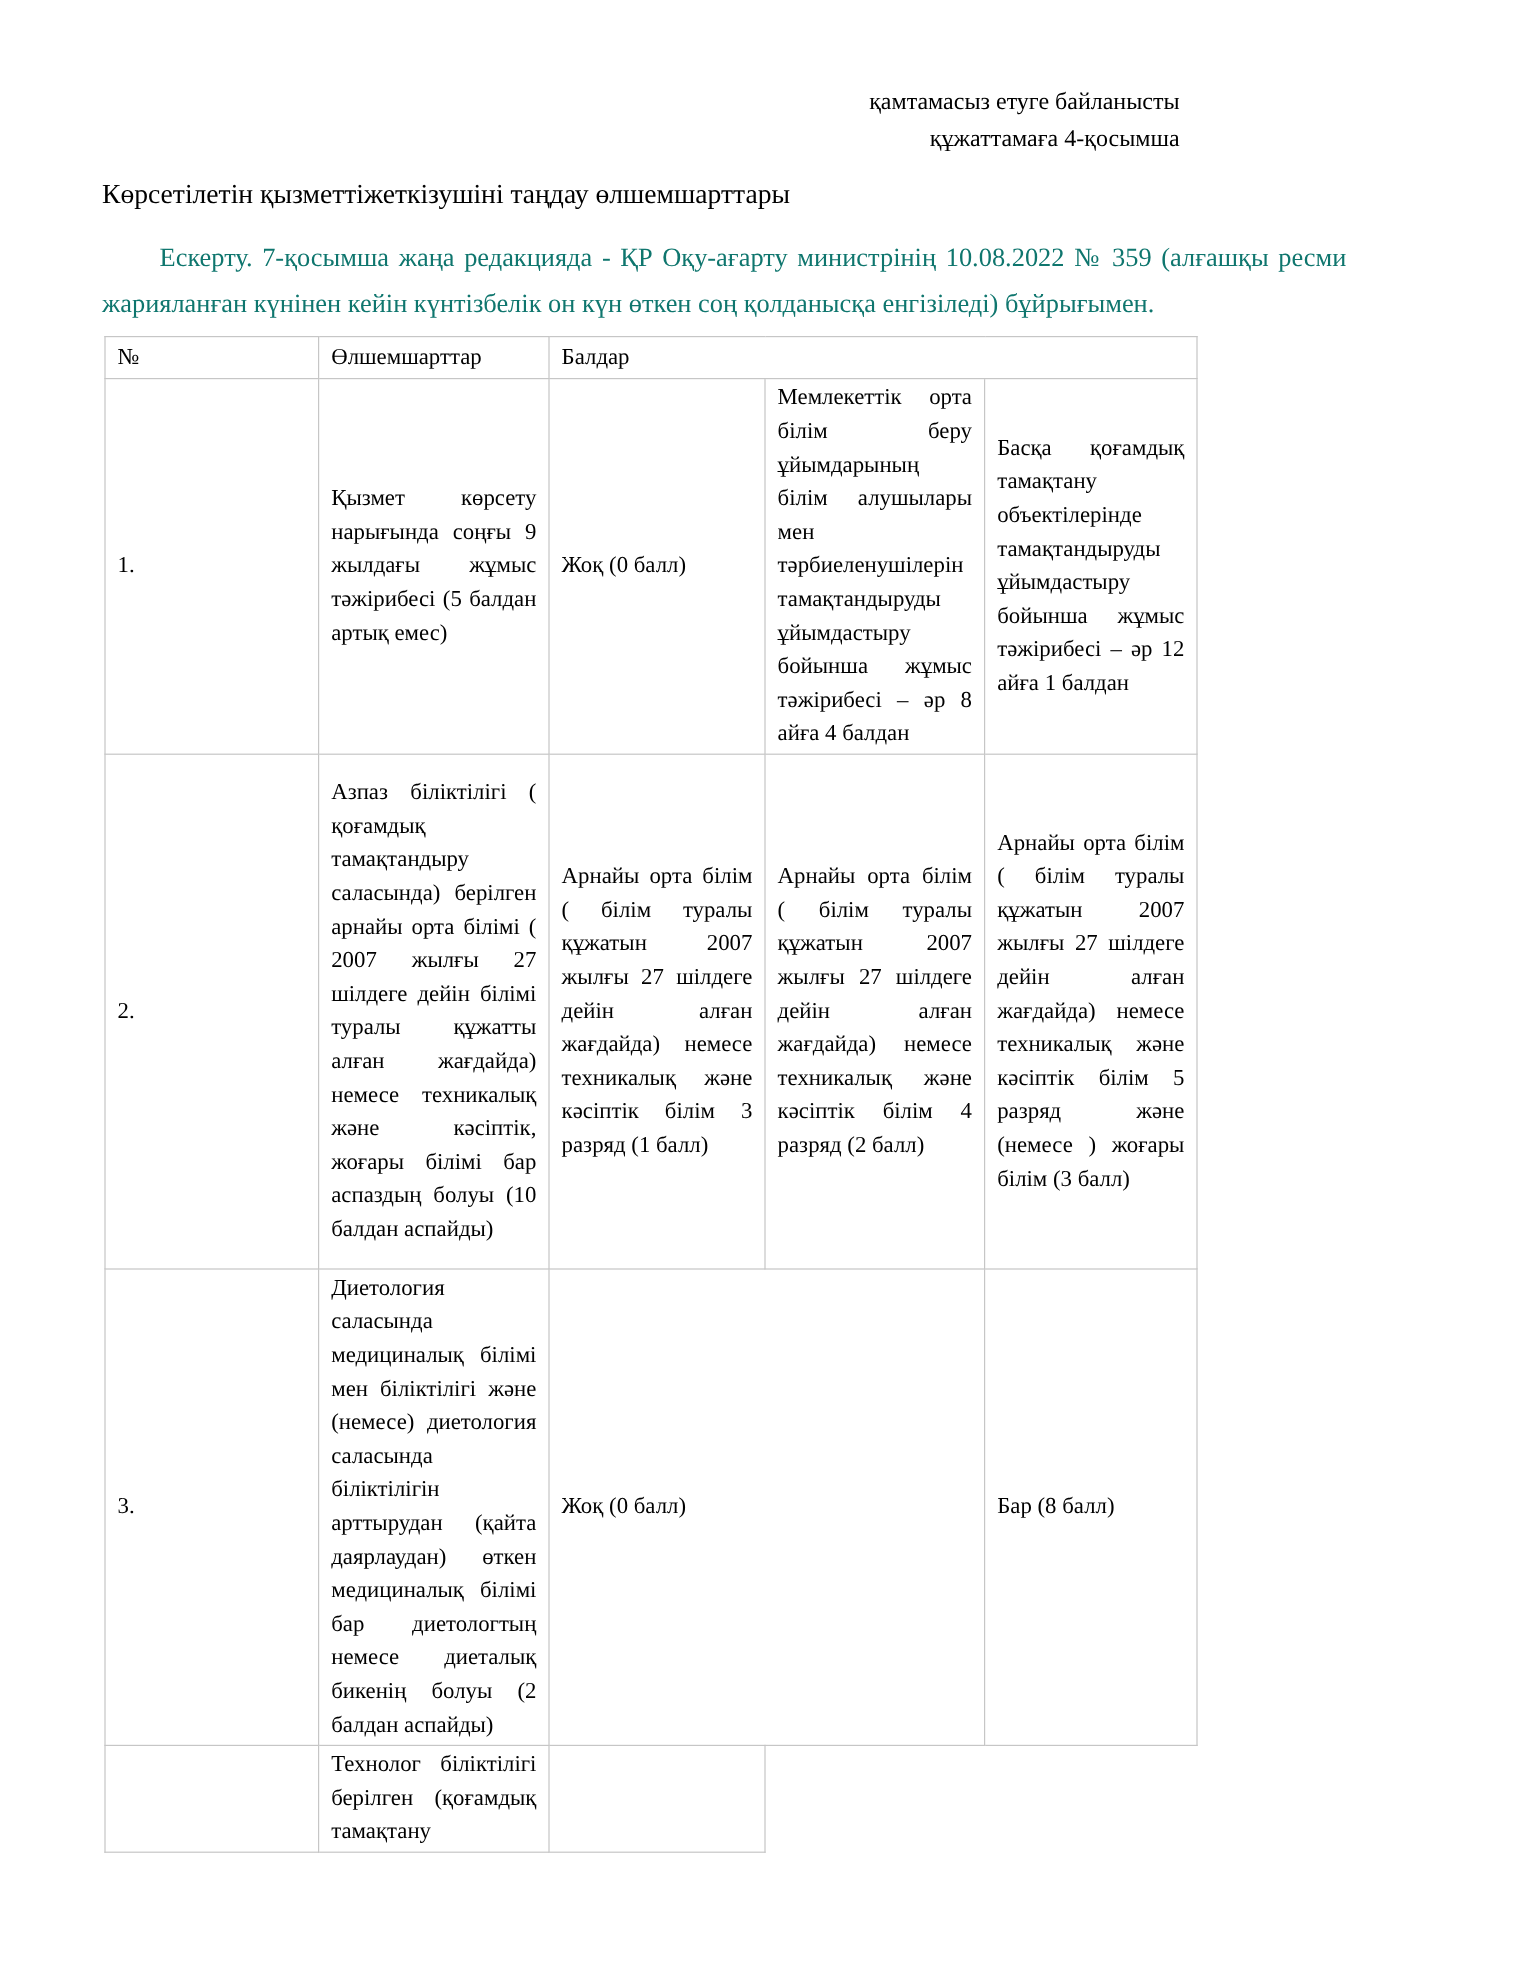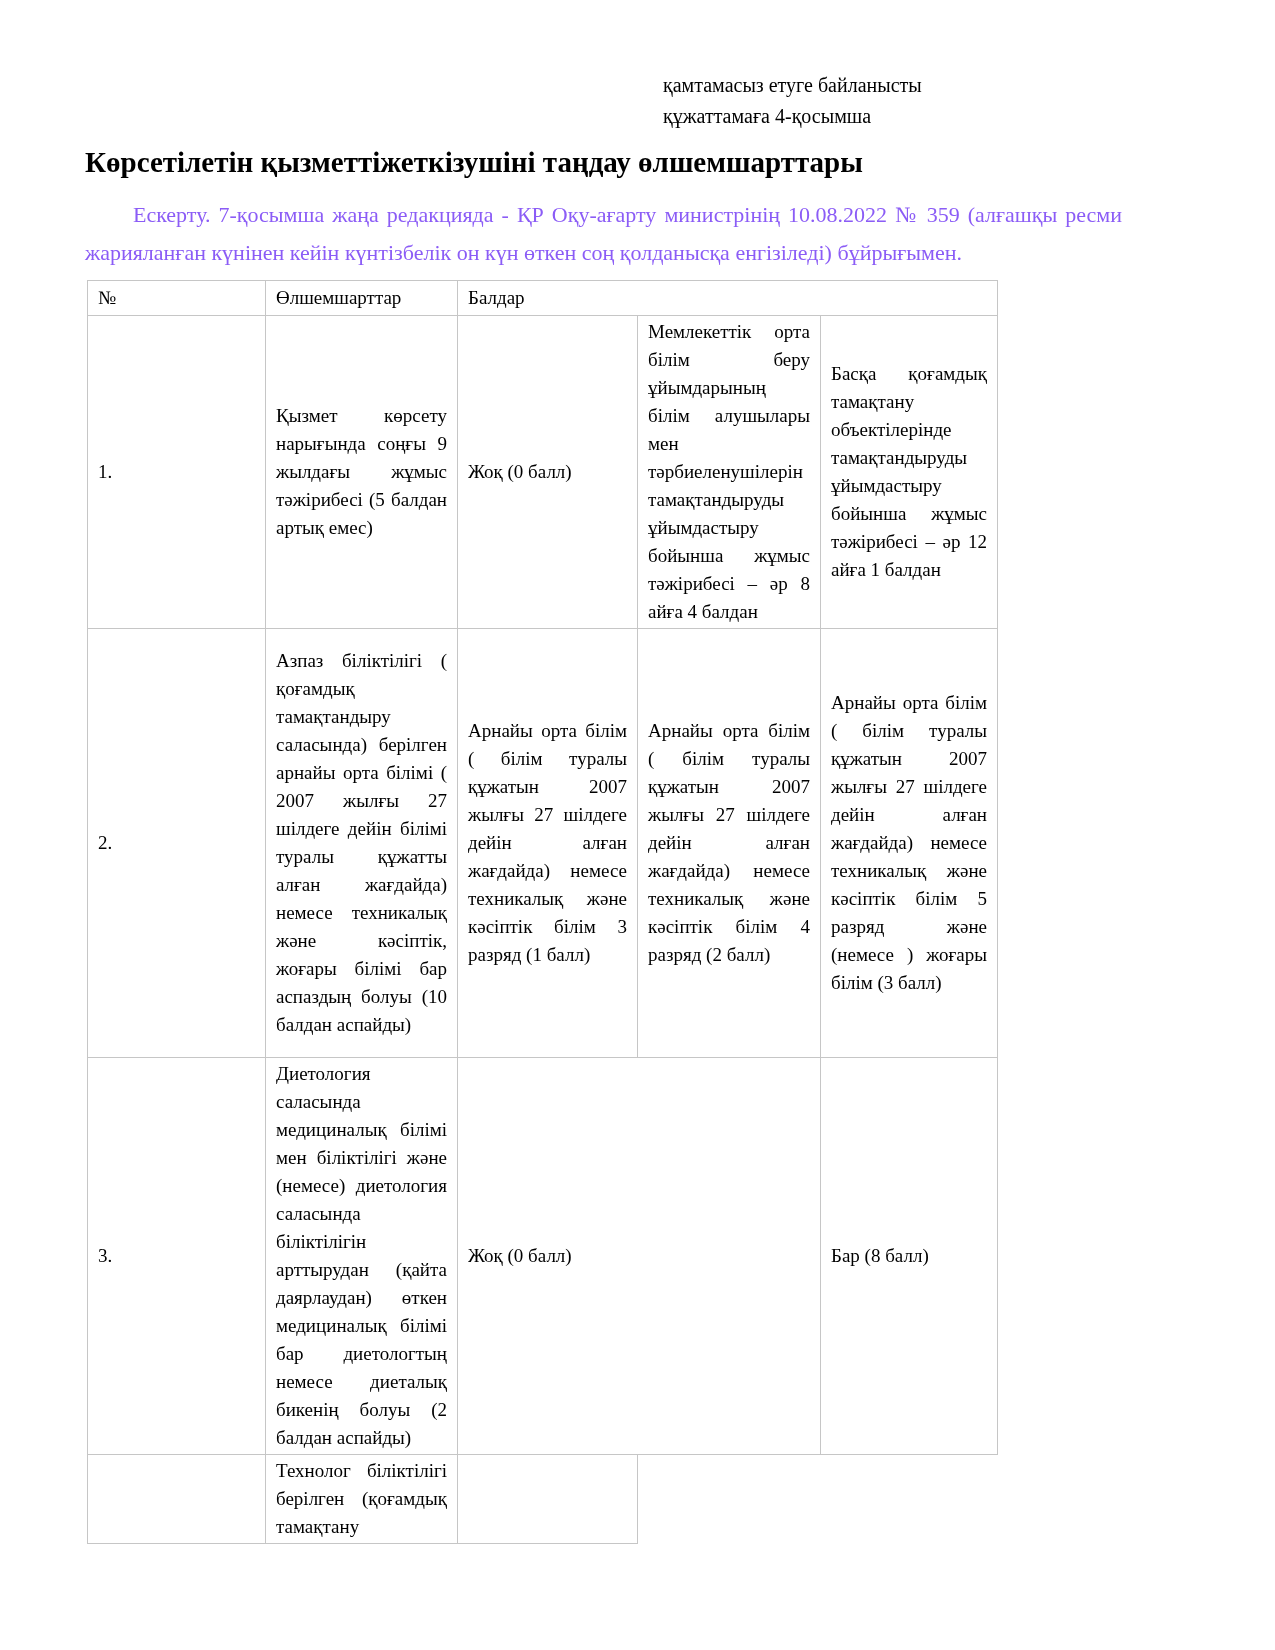--- a/index.html
+++ b/index.html
@@ -15,28 +15,28 @@
     background: #ffffff;
     overflow: hidden;
     font-family: "Liberation Serif", "DejaVu Serif", serif;
     color: #000000;
     box-sizing: border-box;
     padding-top: 70px;
   }
   .corner-note {
     width: 320px;
     margin: 0 292px 4px auto;
-    text-align: left;
+    text-align: right;
     font-size: 20px;
     line-height: 31px;
   }
   .doc-title {
     margin: 16px 150px 0 85px;
-    font-size: 29px;
-    font-weight: bold;
+    font-size: 23px;
+    font-weight: normal;
     line-height: 28px;
   }
   .amend-note {
     margin: 20px 153px 0 85px;
     text-indent: 48px;
     text-align: justify;
     font-size: 22px;
     line-height: 38px;
   }
   .criteria-table {
@@ -77,21 +77,21 @@
 
 <div class="page">
 
   <div class="corner-note">
     <div>қамтамасыз етуге байланысты</div>
     <div>құжаттамаға 4-қосымша</div>
   </div>
 
   <div class="doc-title">Көрсетілетін қызметтіжеткізушіні таңдау өлшемшарттары</div>
 
-  <div class="amend-note" id="amend-note" style="color: #8b5cf6;">Ескерту. 7-қосымша жаңа редакцияда - ҚР Оқу-ағарту министрінің 10.08.2022 № 359 (алғашқы ресми жарияланған күнінен кейін күнтізбелік он күн өткен соң қолданысқа енгізіледі) бұйрығымен.</div>
+  <div class="amend-note" id="amend-note" style="color: #0f766e;">Ескерту. 7-қосымша жаңа редакцияда - ҚР Оқу-ағарту министрінің 10.08.2022 № 359 (алғашқы ресми жарияланған күнінен кейін күнтізбелік он күн өткен соң қолданысқа енгізіледі) бұйрығымен.</div>
 
   <table class="criteria-table">
     <colgroup>
       <col style="width:178px">
       <col style="width:192px">
       <col style="width:180px">
       <col style="width:183px">
       <col style="width:177px">
     </colgroup>
     <tbody>

